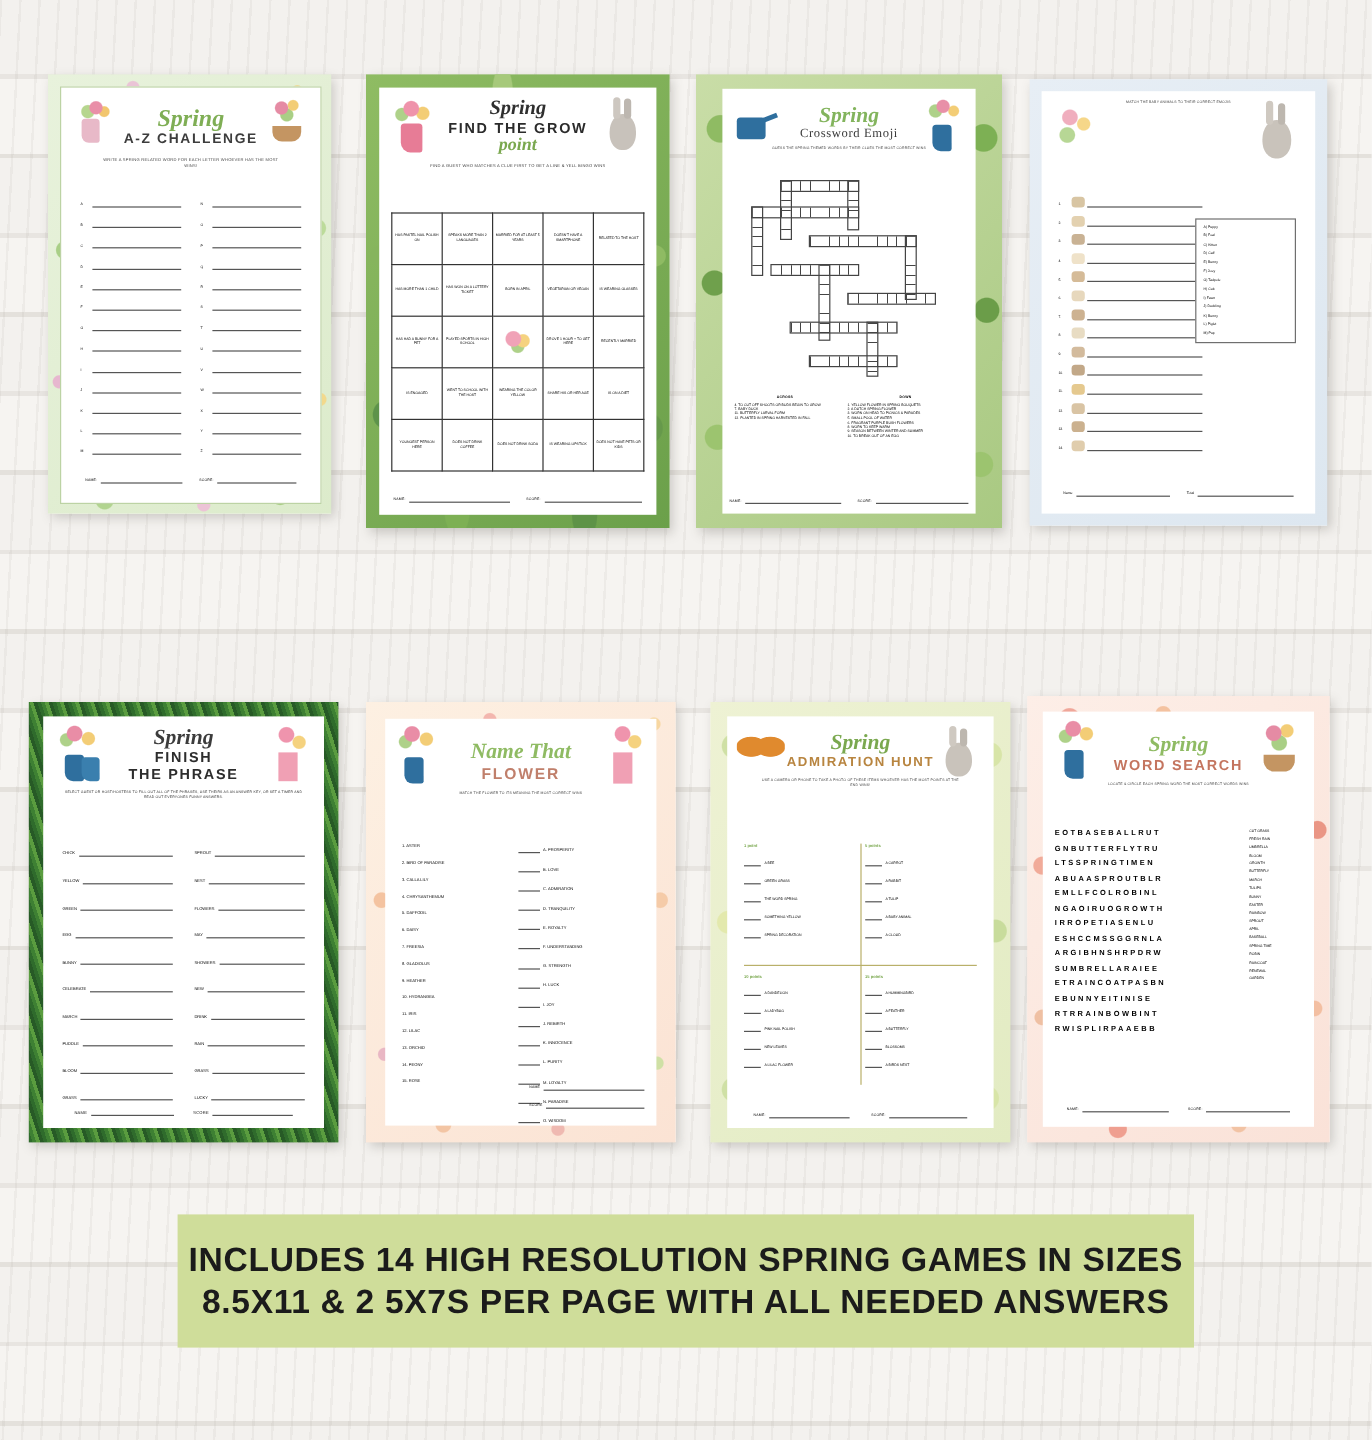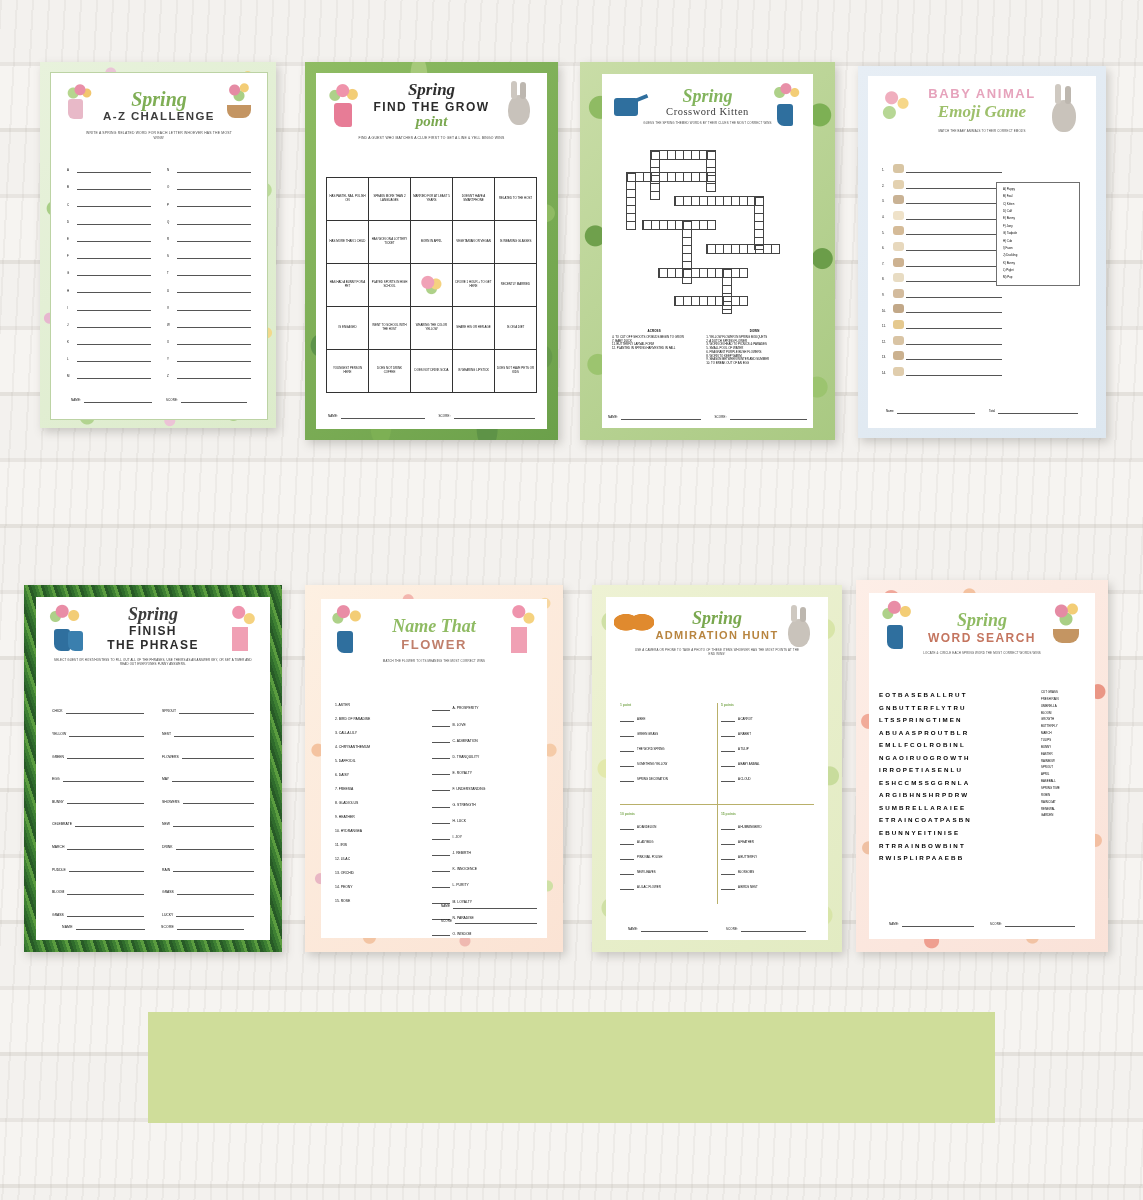--- a/index.html
+++ b/index.html
@@ -349,21 +349,21 @@
     </div>
     <div style="position:absolute;right:4px;top:6px;width:42px;height:48px;
          background:radial-gradient(circle at 45% 18%,#e890a8 0 5px,transparent 6px),
                     radial-gradient(circle at 66% 26%,#f3cd76 0 4px,transparent 5px),
                     radial-gradient(circle at 30% 26%,#aed189 0 5px,transparent 6px);">
       <div style="position:absolute;left:10px;top:24px;width:16px;height:22px;background:#2f6f9e;border-radius:3px 3px 2px 7px;"></div>
     </div>
 
     <div class="ctr" style="padding-top:13px;">
       <div class="script" style="font-size:18px;color:#83b45d;line-height:1;">Spring</div>
-      <div class="ttl" style="font-size:10.5px;color:#3b3b3b;letter-spacing:.05em;margin-top:1px;">Crossword Kitten</div>
+      <div class="ttl" style="font-size:10.5px;color:#3b3b3b;letter-spacing:.05em;margin-top:1px;">Crossword Emoji</div>
     </div>
     <div class="ctr xtiny cap" style="margin:5px 32px 0 32px;color:#444;">GUESS THE SPRING THEMED WORDS BY THEIR CLUES THE MOST CORRECT WINS</div>
 
     <div style="position:absolute;left:12px;top:76px;width:188px;height:168px;">
       <div style="position:absolute;left:36px;top:0;width:64px;height:8px;border:0.7px solid #444;background:#fff;
                   background-image:repeating-linear-gradient(90deg,#444 0 .7px,transparent .7px 8px);"></div>
       <div style="position:absolute;left:36px;top:0;width:8px;height:48px;border:0.7px solid #444;background-image:repeating-linear-gradient(180deg,#444 0 .7px,transparent .7px 8px);"></div>
       <div style="position:absolute;left:92px;top:0;width:8px;height:40px;border:0.7px solid #444;background-image:repeating-linear-gradient(180deg,#444 0 .7px,transparent .7px 8px);"></div>
       <div style="position:absolute;left:12px;top:22px;width:88px;height:8px;border:0.7px solid #444;background-image:repeating-linear-gradient(90deg,#444 0 .7px,transparent .7px 8px);"></div>
       <div style="position:absolute;left:12px;top:22px;width:8px;height:56px;border:0.7px solid #444;background-image:repeating-linear-gradient(180deg,#444 0 .7px,transparent .7px 8px);"></div>
@@ -421,24 +421,20 @@
     <div style="position:absolute;right:8px;top:8px;width:48px;height:54px;">
       <div style="position:absolute;left:12px;top:16px;width:24px;height:32px;background:#c9c3bb;border-radius:50% 50% 45% 45%;"></div>
       <div style="position:absolute;left:15px;top:0px;width:6px;height:20px;background:#cfc9c1;border-radius:3px;"></div>
       <div style="position:absolute;left:25px;top:2px;width:6px;height:18px;background:#bdb7af;border-radius:3px;"></div>
     </div>
     <div style="position:absolute;left:6px;top:8px;width:44px;height:46px;
          background:radial-gradient(circle at 40% 30%,#f0aebe 0 6px,transparent 7px),
                     radial-gradient(circle at 66% 42%,#f6d789 0 5px,transparent 6px),
                     radial-gradient(circle at 35% 62%,#b7d795 0 6px,transparent 7px);"></div>
 
-    <div class="ctr" style="padding-top:10px;">
-      <div class="blockttl" style="font-size:13px;color:#e6a3bc;">BABY ANIMAL</div>
-      <div class="script" style="font-size:17px;color:#9ec06c;margin-top:1px;">Emoji Game</div>
-    </div>
     <div class="ctr xtiny cap" style="margin:8px 44px 0 44px;color:#444;">MATCH THE BABY ANIMALS TO THEIR CORRECT EMOJIS</div>
 
     <ul style="position:absolute;left:14px;top:88px;width:120px;">
       <li style="display:flex;align-items:flex-end;gap:2px;margin-bottom:6.6px;">
           <span class="xtiny" style="width:9px;">1.</span>
           <span style="width:11px;height:9px;background:#d8c5a3;border-radius:3px;"></span>
           <span class="line" style="flex:1;height:8px;"></span>
         </li>
       <li style="display:flex;align-items:flex-end;gap:2px;margin-bottom:6.6px;">
           <span class="xtiny" style="width:9px;">2.</span>
@@ -991,13 +987,15 @@
       </div>
       <div style="flex:1;display:flex;align-items:flex-end;gap:3px;">
         <span class="xtiny cap">SCORE:</span>
         <span class="line" style="flex:1;height:7px;"></span>
       </div>
     </div>
   </div>
 </div>
 
 <div class="banner">
+  <div>INCLUDES 14 HIGH RESOLUTION SPRING GAMES IN SIZES</div>
+  <div>8.5X11 &amp; 2 5X7S PER PAGE WITH ALL NEEDED ANSWERS</div>
 </div>
 
 </body></html>

